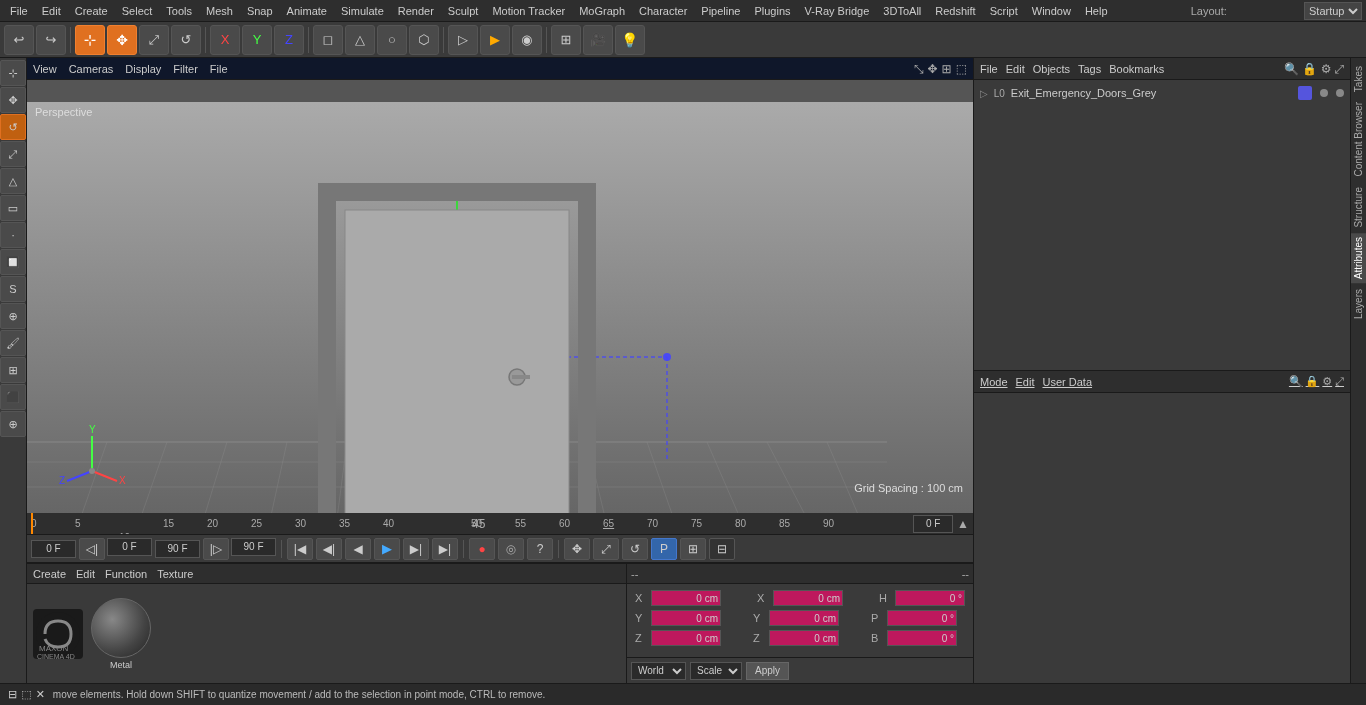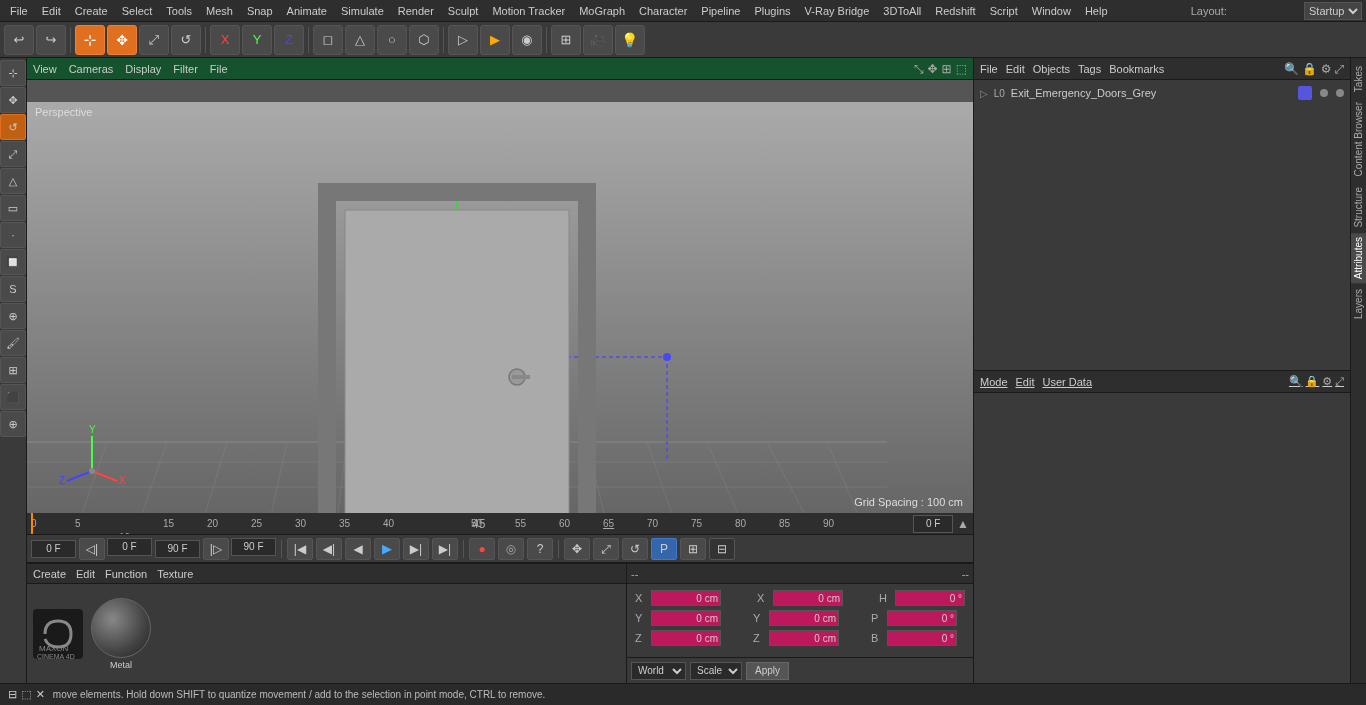--- a/index.html
+++ b/index.html
@@ -37,31 +37,31 @@
       display: flex; align-items: center; justify-content: center; cursor: pointer; color: #ccc; font-size: 11px;
     }
     .side-btn.orange { background: #c06010; border-color: #e07020; }
 
     
     #center-area { display: flex; flex-direction: column; flex: 1; }
 
     
     #viewport-container { flex: 1; position: relative; background: #555; overflow: hidden; }
     #viewport-header {
-      display: flex; align-items: center; height: 22px; background: #14532d; border-bottom: 1px solid #1a1a1a; padding: 0 6px; gap: 12px;
+      display: flex; align-items: center; height: 22px; background: #0f172a; border-bottom: 1px solid #1a1a1a; padding: 0 6px; gap: 12px;
     }
     .vp-menu { color: #ccc; font-size: 11px; cursor: pointer; }
     .vp-icons { margin-left: auto; display: flex; gap: 4px; align-items: center; }
     .vp-icon { font-size: 12px; color: #aaa; cursor: pointer; }
 
     
     #axes { position: absolute; bottom: 20px; left: 30px; }
 
     
-    #grid-label { position: absolute; bottom: 5px; right: 10px; color: #ddd; font-size: 11px; }
+    #grid-label { position: absolute; bottom: 19px; right: 10px; color: #ddd; font-size: 11px; }
 
     
     #persp-label { position: absolute; top: 4px; left: 8px; color: #ddd; font-size: 11px; }
     #timeline-ruler { height: 22px; background: #2e2e2e; display: flex; align-items: center; padding: 0 4px; border-bottom: 1px solid #1a1a1a; position: relative; overflow: hidden; }
 
     #timeline-controls { display: flex; align-items: center; height: 28px; background: #3a3a3a; border-bottom: 1px solid #1a1a1a; padding: 0 4px; gap: 3px; }
     .tc-input { background: #2a2a2a; border: 1px solid #555; color: #ccc; font-size: 10px; width: 45px; height: 18px; text-align: center; }
     .tc-btn { width: 26px; height: 22px; background: #4a4a4a; border: 1px solid #555; border-radius: 2px; display: flex; align-items: center; justify-content: center; cursor: pointer; color: #ccc; font-size: 12px; }
     .tc-btn.play { color: #4af; }
     .tc-sep { width: 1px; height: 18px; background: #555; margin: 0 2px; }

